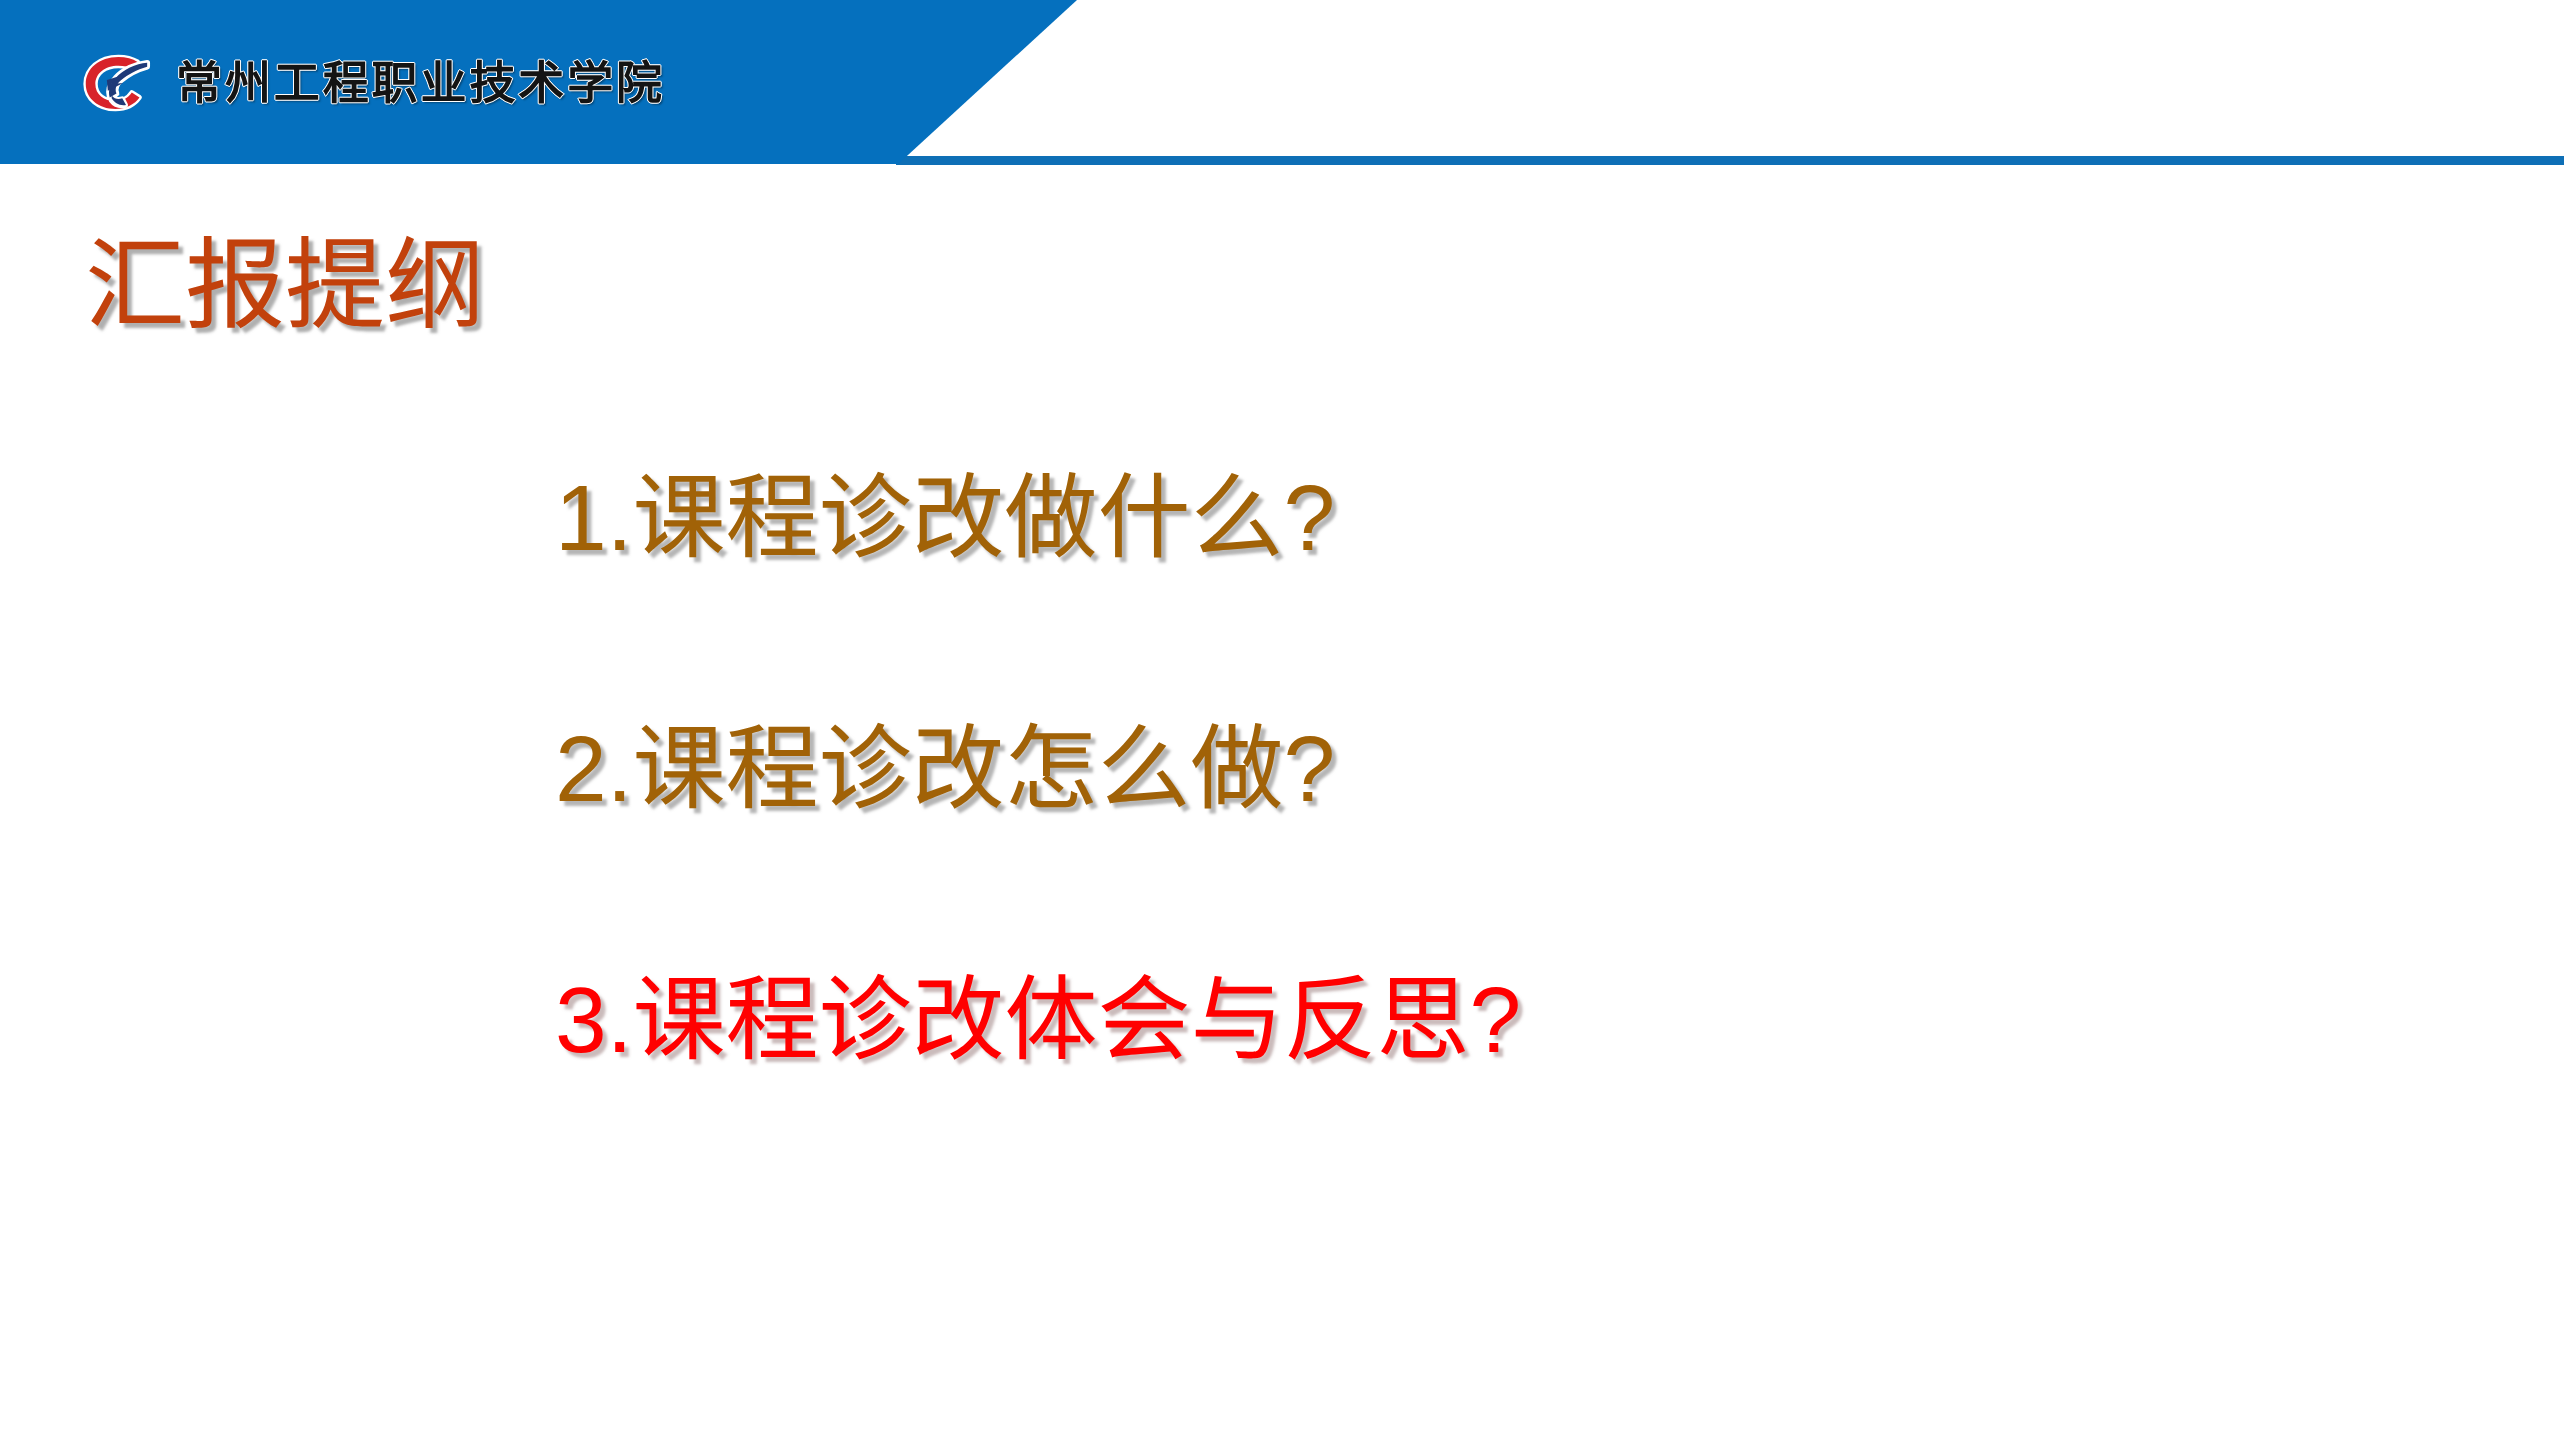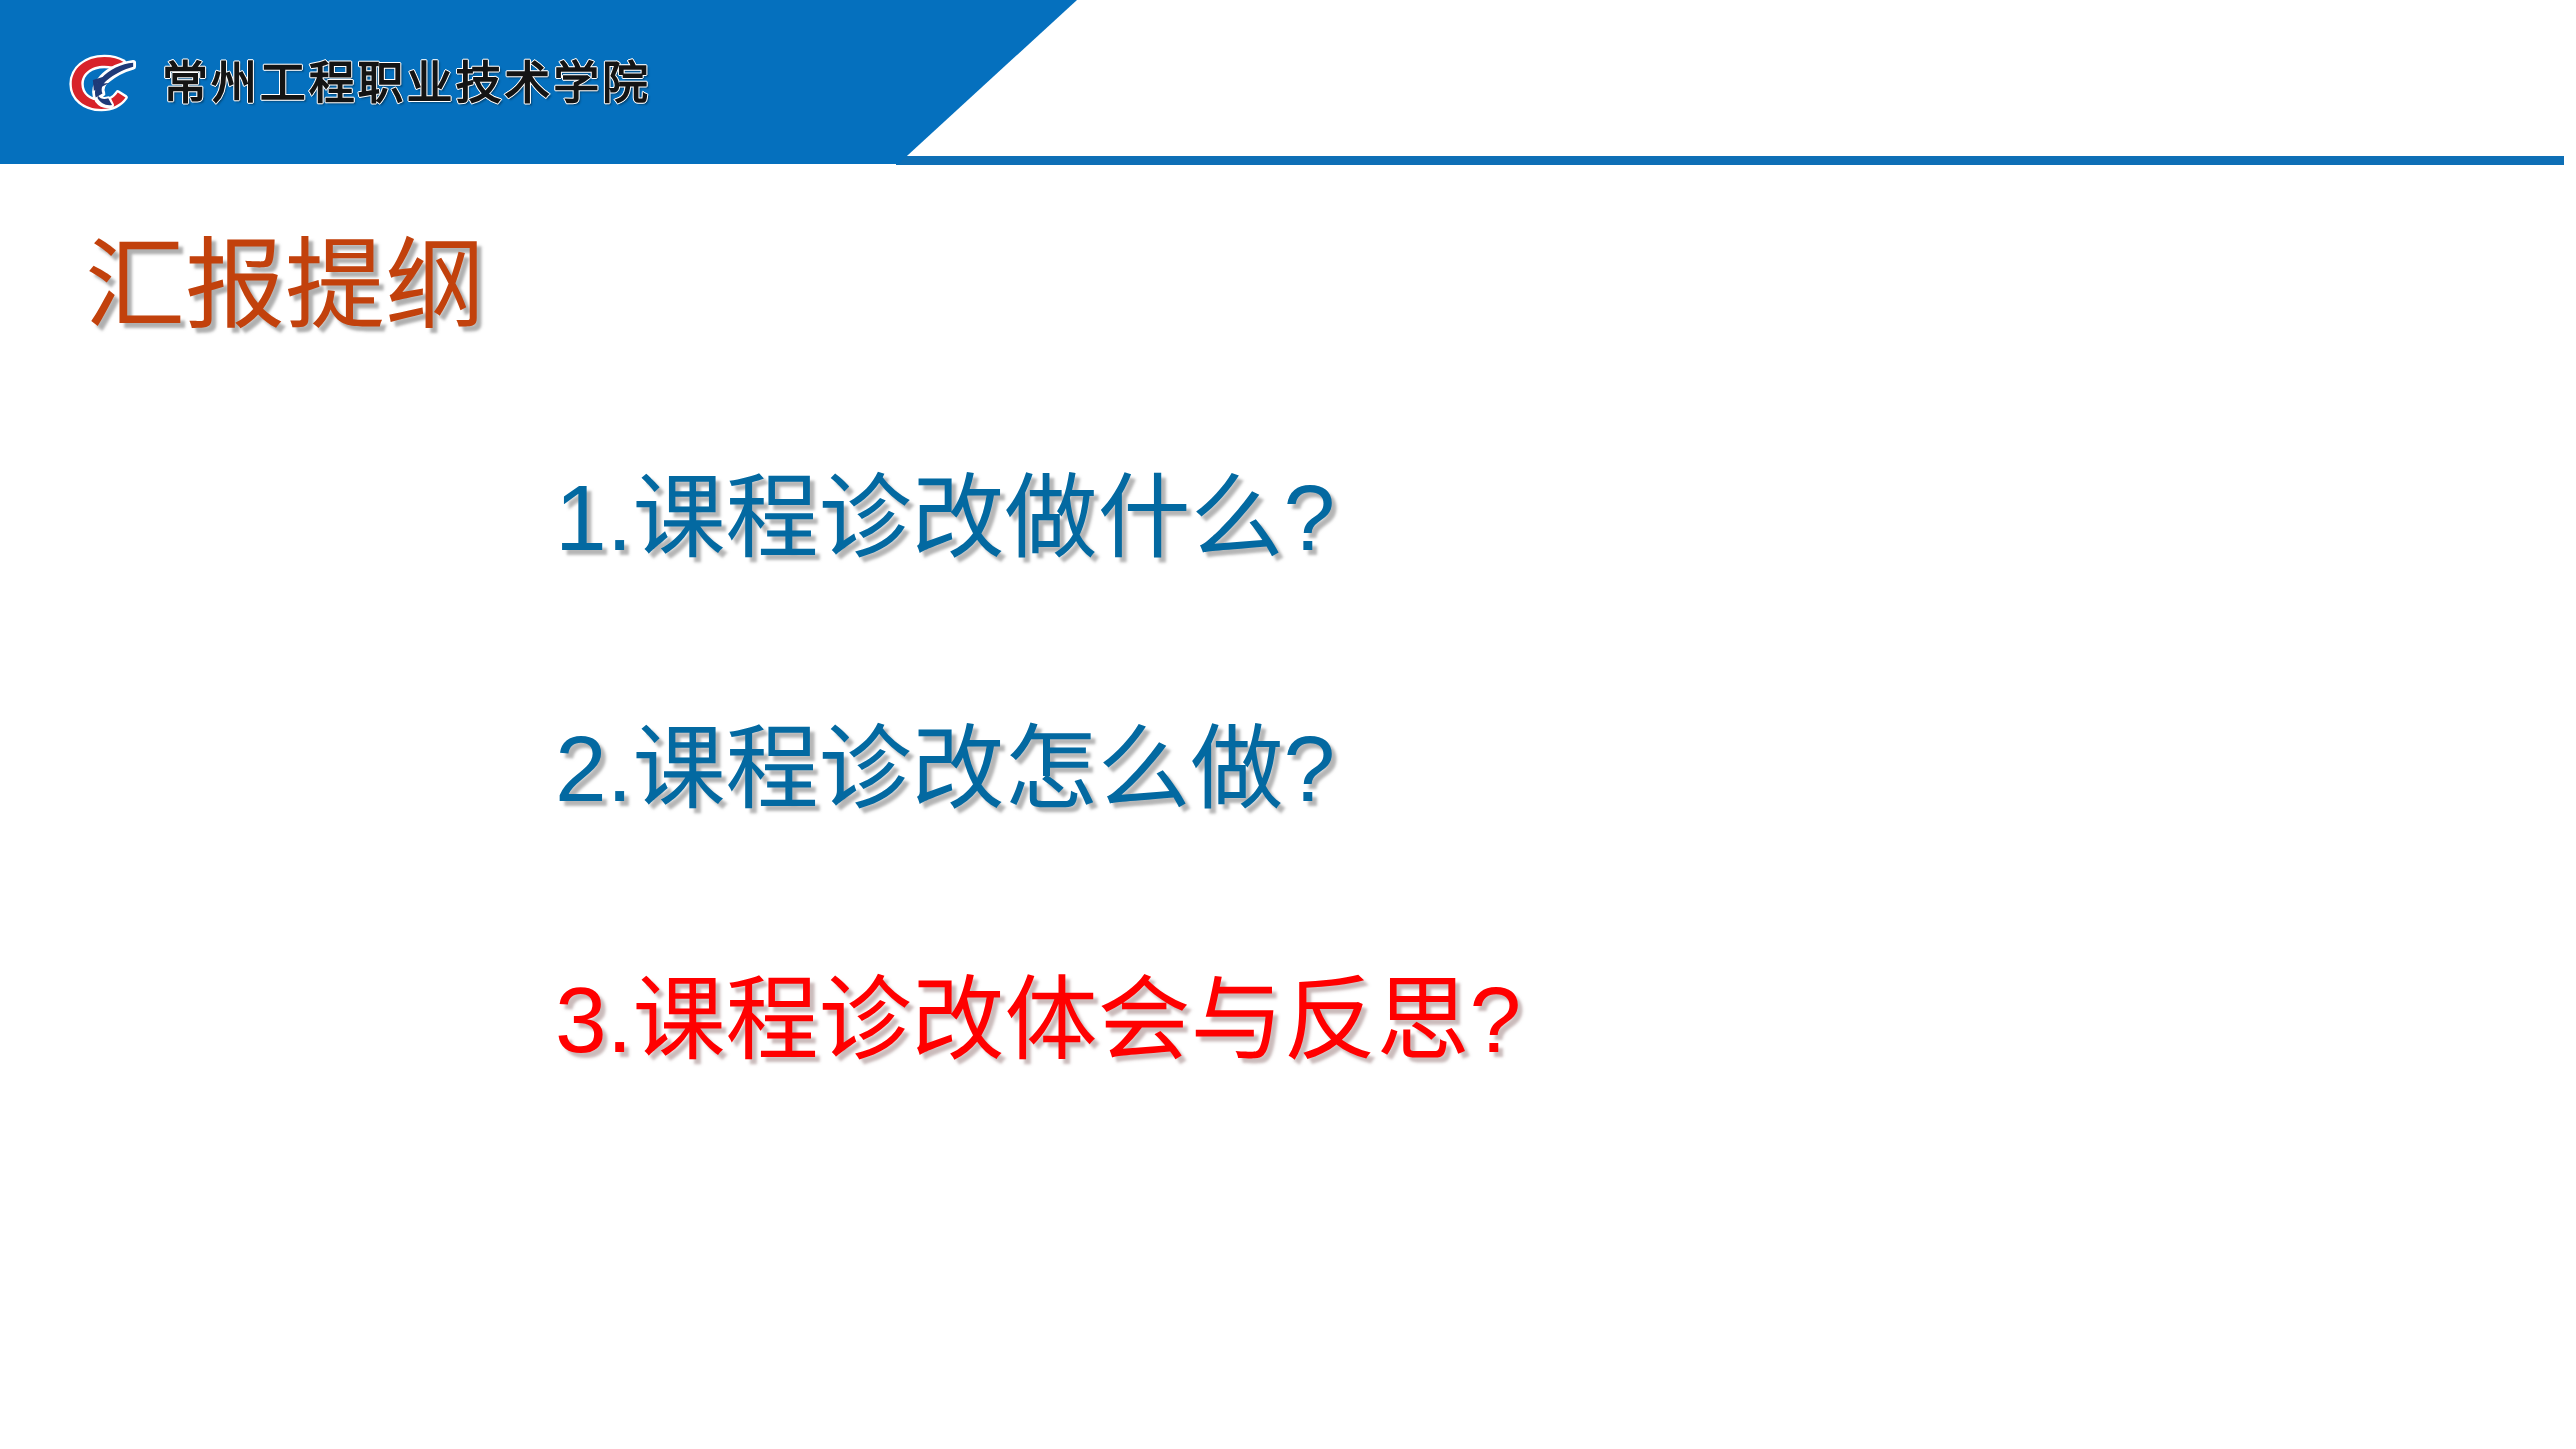--- a/index.html
+++ b/index.html
@@ -39,21 +39,21 @@
     top: 156px;
     width: 1668px;
     height: 8.7px;
     background: #0E6FB6;
     z-index: 1;
   }
 
   
   .logo-block {
     position: absolute;
-    left: 66px;
+    left: 80px;
     top: 54px;
     height: 58px;
     display: flex;
     align-items: center;
     gap: 25px;
     z-index: 3;
   }
 
   .logo-emblem {
     width: 71px;
@@ -98,21 +98,21 @@
     position: absolute;
     left: 555px;
     top: 466px;
     width: 1835px;
   }
 
   .outline-item {
     font-size: 93px;
     font-weight: 400;
     line-height: 1.12;
-    color: #0369a1;
+    color: #a16207;
     white-space: nowrap;
     text-shadow: 4.8px 4.8px 2.9px rgba(120,120,120,0.55);
     margin: 0 0 147px 0;
   }
 
   .outline-item:last-child {
     margin-bottom: 0;
   }
 
   .outline-item.is-highlight {

